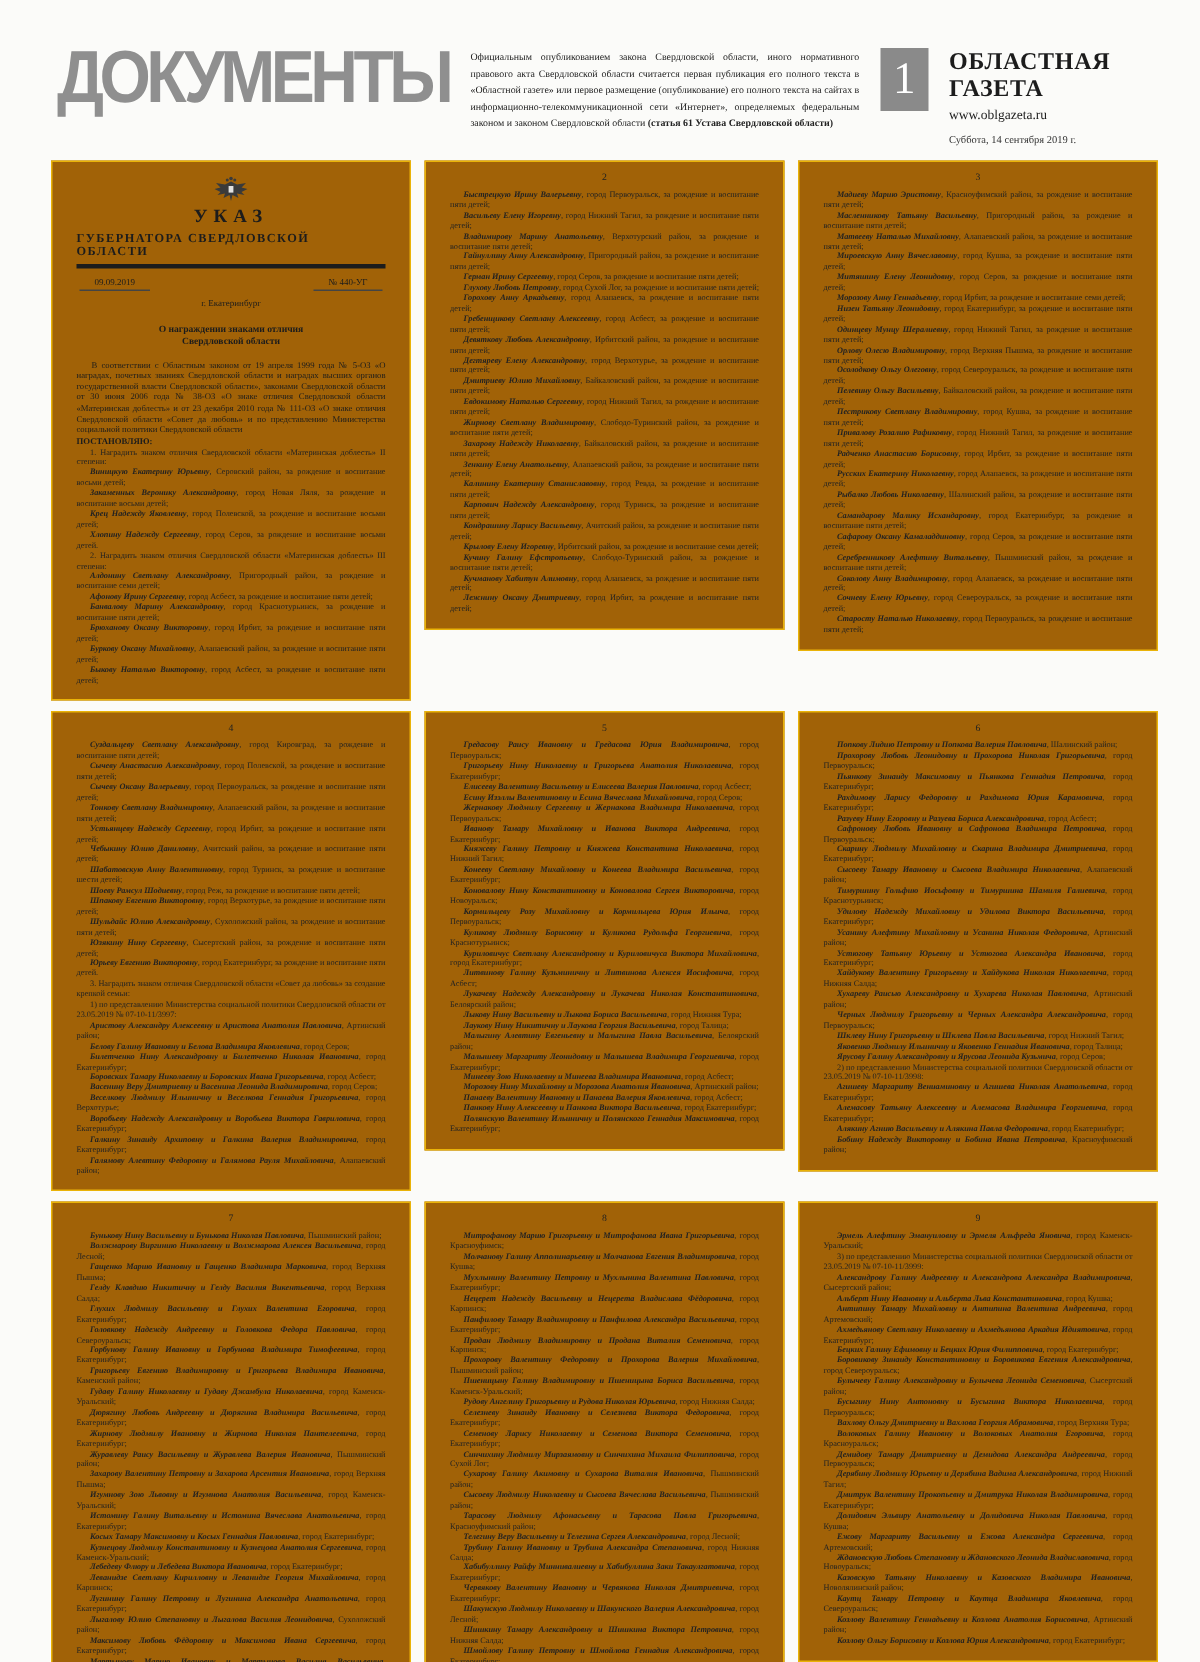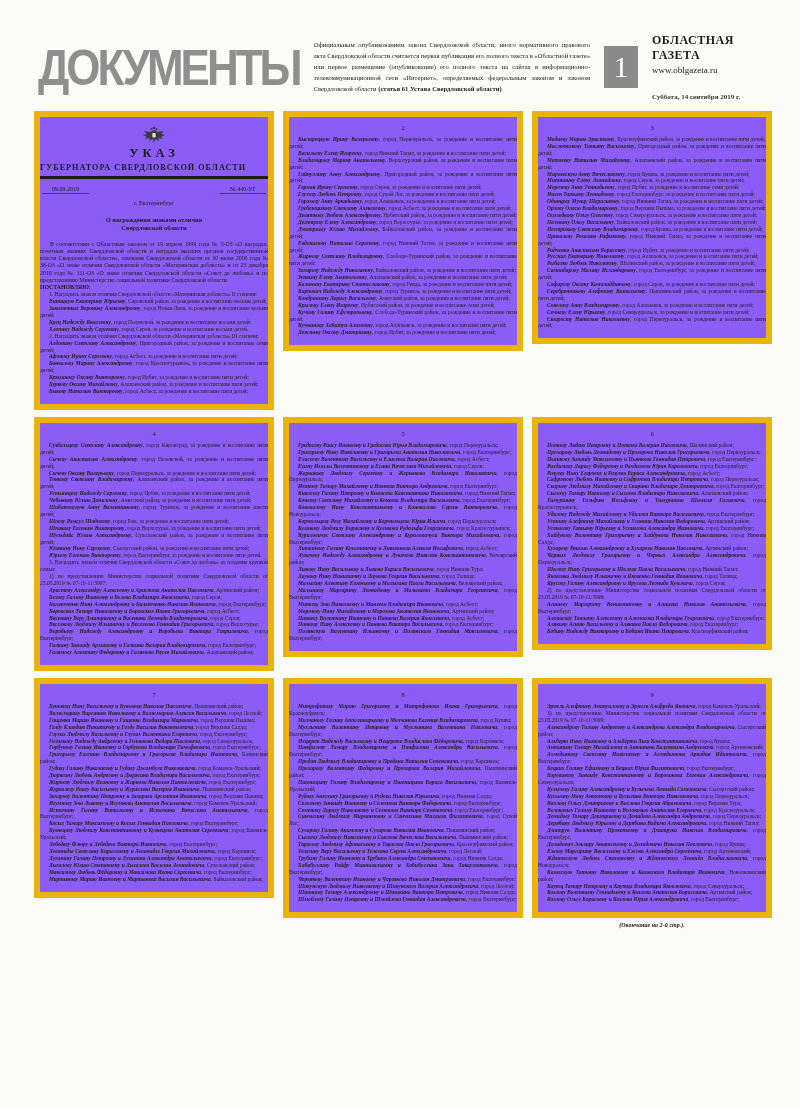--- a/index.html
+++ b/index.html
@@ -1,35 +1,35 @@
 <!DOCTYPE html>
 <html><head>
 <meta charset="utf-8">
 <style>
   html,body{margin:0;padding:0;}
   body{width:800px;height:1108px;overflow:hidden;background:#fbfbf9;box-sizing:border-box;
        font-family:"Liberation Serif",serif;color:#1c1c1c;}
   
-  .masthead{display:flex;align-items:center;padding:30px 28px 10px 38px;gap:14px;}
+  .masthead{display:flex;align-items:flex-start;padding:30px 28px 10px 38px;gap:14px;}
   .mh-title{font-family:"Liberation Sans",sans-serif;font-weight:bold;font-size:44px;
             line-height:40px;color:#8f8f8f;letter-spacing:-3px;transform:scaleY(1.12);
             transform-origin:top left;white-space:nowrap;}
   .mh-note{width:326px;font-size:6.6px;line-height:1.65;text-align:justify;color:#222;padding-top:4px;}
   .mh-note b{font-weight:bold;}
   .mh-pagebox{width:40px;height:42px;background:#8a8a8a;color:#fff;display:flex;align-items:center;
               justify-content:center;font-size:30px;font-family:"Liberation Serif",serif;margin-top:2px;}
   .mh-right{padding-top:3px;min-width:120px;}
-  .mh-paper{font-weight:bold;font-size:12px;letter-spacing:.5px;}
+  .mh-paper{font-weight:bold;font-size:16px;letter-spacing:.5px;}
   .mh-site{font-weight:normal;font-size:9px;margin-top:2px;}
-  .mh-date{font-size:7px;margin-top:18px;font-weight:bold;color:#333;}
+  .mh-date{font-size:7px;margin-top:8px;font-weight:normal;color:#333;}
   
   #grid{display:grid;grid-template-columns:repeat(3,1fr);gap:7px 9px;align-items:start;
         padding:0 28px 4px 34px;}
   .cell{display:block;}
-  .block{border:6px solid #eab308;background:#8b5cf6;padding:7px 0 9px;box-sizing:border-box;}
+  .block{border:1px solid #eab308;background:#a16207;padding:7px 16px 9px;box-sizing:border-box;}
   .colnum{text-align:center;font-size:6.5px;margin:0 0 5px;color:#222;}
   .paras p{margin:0;font-size:5.5px;line-height:6.9px;text-align:justify;text-indent:9px;color:#222;}
   .paras p b.nm{font-weight:bold;font-style:italic;}
   .cont-note{text-align:center;font-size:6px;font-weight:bold;font-style:italic;margin-top:4px;color:#222;}
   
   .uk-emblem{display:flex;justify-content:center;margin:2px 0 2px;}
   .uk-doctype{text-align:center;font-weight:bold;font-size:12.5px;letter-spacing:4px;margin:1px 0 2px;}
   .uk-issuer{font-weight:bold;font-size:8.2px;letter-spacing:1px;margin:0 0 4px;}
   .uk-rule{height:2.5px;background:#1c1c1c;margin:0 0 7px;}
   .uk-meta{display:flex;justify-content:space-between;font-size:6px;margin:0 2px 6px;}

